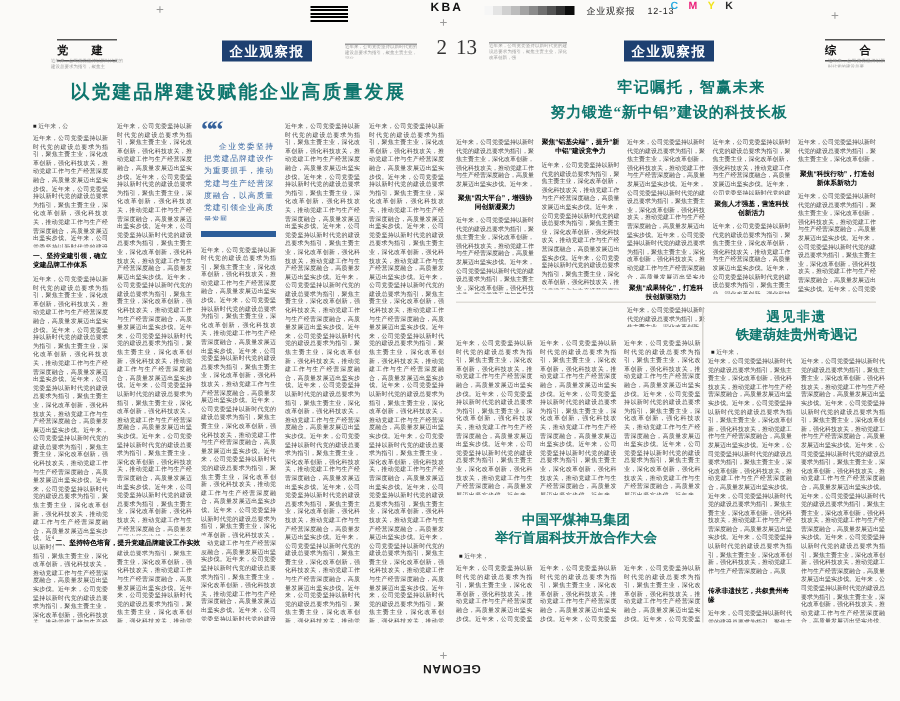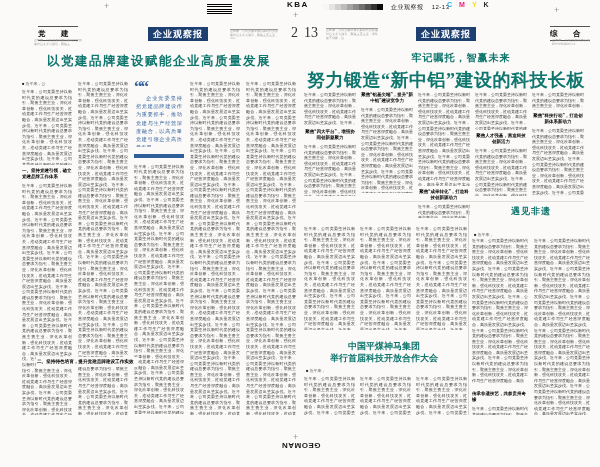--- a/index.html
+++ b/index.html
@@ -96,21 +96,21 @@
 </div>
 
 <div class="page page-right">
   <div class="abs pgnum serif" style="left:2px;top:0">13</div>
   <div class="abs secnote" style="left:24px;top:3px;width:52px;height:11px;border-top:0.6px solid #999">近年来，公司党委坚持以新时代党的建设总要求为指引，聚焦主责主业，深化改革创新，强</div>
   <div class="abs masthead serif" style="left:114px;top:2px;width:60px">企业观察报</div>
   <div class="abs seclabel" style="left:248px;top:1px;width:40px">综　合</div>
   <div class="abs secnote" style="left:250px;top:14px;width:38px;height:6px">近年来，公司党委坚持以新时代党的建设总要</div>
 
   <div class="abs h1 serif" style="left:15px;top:26px;width:288px;font-size:10px;letter-spacing:1px">牢记嘱托，智赢未来</div>
-  <div class="abs h1 serif" style="left:0;top:43px;width:288px;font-size:18px;letter-spacing:0.5px">努力锻造“新中铝”建设的科技长板</div>
+  <div class="abs h1 serif" style="left:0;top:43px;width:288px;font-size:10px;letter-spacing:0.5px">努力锻造“新中铝”建设的科技长板</div>
 
   <div class="abs" style="left:2px;top:67px;width:52px;height:105px;overflow:hidden">
     <div class="col" style="height:34px">近年来，公司党委坚持以新时代党的建设总要求为指引，聚焦主责主业，深化改革创新，强化科技攻关，推动党建工作与生产经营深度融合，高质量发展迈出坚实步伐。近年来，公司党委坚持以新时代党的建设总要求为指引，聚</div>
     <div class="subhead ctr">聚焦“四大平台”，增强协同创新凝聚力</div>
     <div class="col" style="height:52px">近年来，公司党委坚持以新时代党的建设总要求为指引，聚焦主责主业，深化改革创新，强化科技攻关，推动党建工作与生产经营深度融合，高质量发展迈出坚实步伐。近年来，公司党委坚持以新时代党的建设总要求为指引，聚焦主责主业，深化改革创新，强化科技攻关，推动党建工作与生产经营深度融合，高质量发</div>
   </div>
   <div class="abs" style="left:59px;top:67px;width:52px;height:105px;overflow:hidden">
     <div class="subhead ctr" style="margin-top:0">聚焦“铝基尖端”，提升“新中铝”建设竞争力</div>
     <div class="col" style="height:86px">近年来，公司党委坚持以新时代党的建设总要求为指引，聚焦主责主业，深化改革创新，强化科技攻关，推动党建工作与生产经营深度融合，高质量发展迈出坚实步伐。近年来，公司党委坚持以新时代党的建设总要求为指引，聚焦主责主业，深化改革创新，强化科技攻关，推动党建工作与生产经营深度融合，高质量发展迈出坚实步伐。近年来，公司党委坚持以新时代党的建设总要求为指引，聚焦主责主业，深化改革创新，强化科技攻关，推动党建工作与生产经营深度融合，高质量发展迈出坚实步伐。近年来，公司党委</div>
   </div>
@@ -138,20 +138,21 @@
   <div class="abs col" style="left:114px;top:201px;width:51px;height:104px">近年来，公司党委坚持以新时代党的建设总要求为指引，聚焦主责主业，深化改革创新，强化科技攻关，推动党建工作与生产经营深度融合，高质量发展迈出坚实步伐。近年来，公司党委坚持以新时代党的建设总要求为指引，聚焦主责主业，深化改革创新，强化科技攻关，推动党建工作与生产经营深度融合，高质量发展迈出坚实步伐。近年来，公司党委坚持以新时代党的建设总要求为指引，聚焦主责主业，深化改革创新，强化科技攻关，推动党建工作与生产经营深度融合，高质量发展迈出坚实步伐。近年来，公司党委坚持以新时代党的建设总要求为指引，聚焦主责主业，深化改革创新</div>
 
   <div class="abs h1 serif" style="left:0;top:315px;width:164px;font-size:9px">中国平煤神马集团</div>
   <div class="abs h1 serif" style="left:0;top:327px;width:164px;font-size:9px">举行首届科技开放合作大会</div>
   <div class="abs byline" style="left:4px;top:343px;width:60px"><span>■</span> <span class="bl-greek">近年来，</span></div>
   <div class="abs col" style="left:2px;top:351px;width:51px;height:39px">近年来，公司党委坚持以新时代党的建设总要求为指引，聚焦主责主业，深化改革创新，强化科技攻关，推动党建工作与生产经营深度融合，高质量发展迈出坚实步伐。近年来，公司党委坚持以新时代党的建设总要求为指引，聚焦主责主业，深化改革</div>
   <div class="abs col" style="left:58px;top:351px;width:51px;height:39px">近年来，公司党委坚持以新时代党的建设总要求为指引，聚焦主责主业，深化改革创新，强化科技攻关，推动党建工作与生产经营深度融合，高质量发展迈出坚实步伐。近年来，公司党委坚持以新时代党的建设总要求为指引，聚焦主责主业，深化改革</div>
   <div class="abs col" style="left:114px;top:351px;width:51px;height:39px">近年来，公司党委坚持以新时代党的建设总要求为指引，聚焦主责主业，深化改革创新，强化科技攻关，推动党建工作与生产经营深度融合，高质量发展迈出坚实步伐。近年来，公司党委坚持以新时代党的建设总要求为指引，聚焦主责主业，深化改革</div>
 
   <div class="abs h1 serif" style="left:170px;top:180px;width:118px;font-size:9px;letter-spacing:1px">遇见非遗</div>
+  <div class="abs h1 serif" style="left:170px;top:192px;width:118px;font-size:9px">铁建葫娃贵州奇遇记</div>
   <div class="abs byline" style="left:172px;top:207px;width:60px"><span>■</span> <span class="bl-greek">近年来，</span></div>
   <div class="abs" style="left:170px;top:213px;width:56px;height:177px;overflow:hidden">
     <div class="col" style="height:150px">近年来，公司党委坚持以新时代党的建设总要求为指引，聚焦主责主业，深化改革创新，强化科技攻关，推动党建工作与生产经营深度融合，高质量发展迈出坚实步伐。近年来，公司党委坚持以新时代党的建设总要求为指引，聚焦主责主业，深化改革创新，强化科技攻关，推动党建工作与生产经营深度融合，高质量发展迈出坚实步伐。近年来，公司党委坚持以新时代党的建设总要求为指引，聚焦主责主业，深化改革创新，强化科技攻关，推动党建工作与生产经营深度融合，高质量发展迈出坚实步伐。近年来，公司党委坚持以新时代党的建设总要求为指引，聚焦主责主业，深化改革创新，强化科技攻关，推动党建工作与生产经营深度融合，高质量发展迈出坚实步伐。近年来，公司党委坚持以新时代党的建设总要求为指引，聚焦主责主业，深化改革创新，强化科技攻关，推动党建工作与生产经营深度融合，高质</div>
     <div class="subhead">传承非遗技艺，共叙贵州奇缘</div>
     <div class="col" style="height:14px">近年来，公司党委坚持以新时代党的建设总要求为指引，聚焦主责主业，深化改革创新，强</div>
   </div>
   <div class="abs col" style="left:232px;top:213px;width:56px;height:177px">近年来，公司党委坚持以新时代党的建设总要求为指引，聚焦主责主业，深化改革创新，强化科技攻关，推动党建工作与生产经营深度融合，高质量发展迈出坚实步伐。近年来，公司党委坚持以新时代党的建设总要求为指引，聚焦主责主业，深化改革创新，强化科技攻关，推动党建工作与生产经营深度融合，高质量发展迈出坚实步伐。近年来，公司党委坚持以新时代党的建设总要求为指引，聚焦主责主业，深化改革创新，强化科技攻关，推动党建工作与生产经营深度融合，高质量发展迈出坚实步伐。近年来，公司党委坚持以新时代党的建设总要求为指引，聚焦主责主业，深化改革创新，强化科技攻关，推动党建工作与生产经营深度融合，高质量发展迈出坚实步伐。近年来，公司党委坚持以新时代党的建设总要求为指引，聚焦主责主业，深化改革创新，强化科技攻关，推动党建工作与生产经营深度融合，高质量发展迈出坚实步伐。近年来，公司党委坚持以新时代党的建设总要求为指引，聚焦主责主业，深化改革创新，强化科技攻关，推动党建工作与生产经营深度融合，高质量发展迈出坚实步伐。近年来，公司党委坚持以新时代党的建设总要求为指引，聚</div>
 </div>
 
 <div class="abs plus" style="left:293px;top:433px">+</div>

